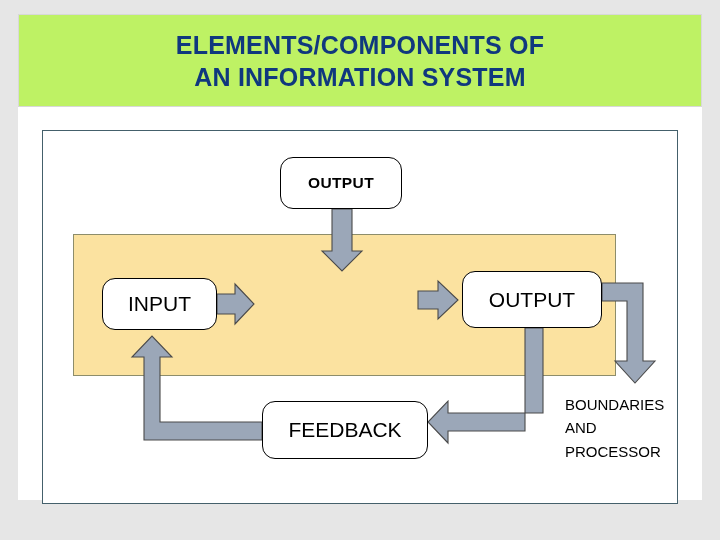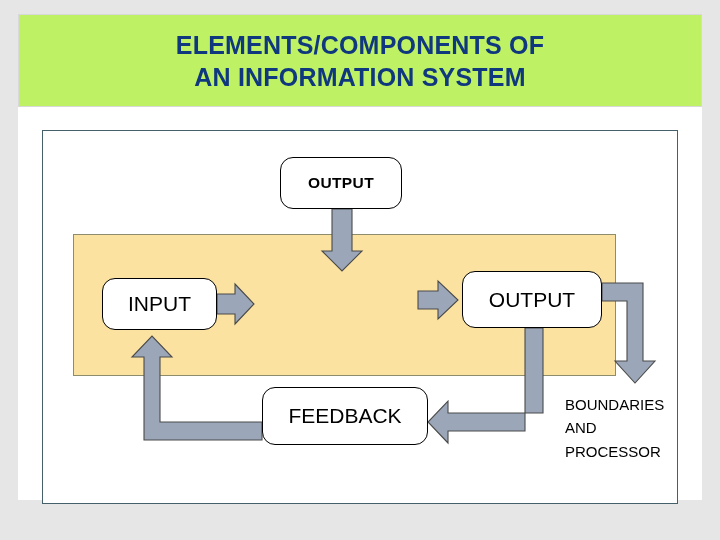--- a/index.html
+++ b/index.html
@@ -76,21 +76,21 @@
     color:#000000;
     font-size:21px;
     z-index:6;
   }
   .node.bold{font-weight:bold;font-size:15.5px;letter-spacing:.4px;}
 
   #node-control  {left:237px;top:26px; width:122px;height:52px;}
   #node-input    {left:59px; top:147px;width:115px;height:52px;}
   #node-processor{left:203px;top:140px;width:172px;height:58px;}
   #node-output   {left:419px;top:140px;width:140px;height:57px;}
-  #node-feedback {left:219px;top:256px;width:166px;height:58px;}
+  #node-feedback {left:219px;top:270px;width:166px;height:58px;}
 
   
   #wires{position:absolute;left:0;top:0;width:636px;height:374px;z-index:4;}
 
   
   .free-label{
     position:absolute;
     color:#000000;
     font-size:15.5px;
     z-index:7;

